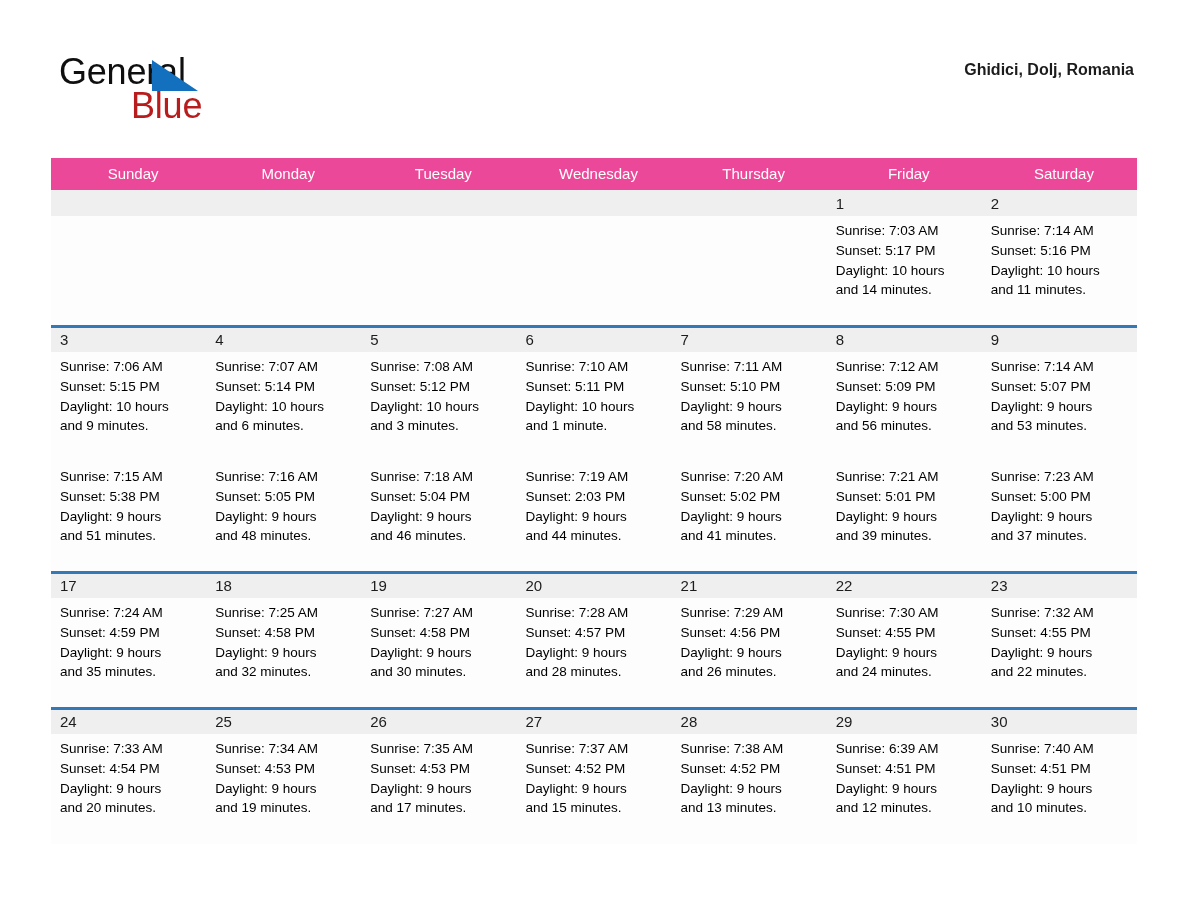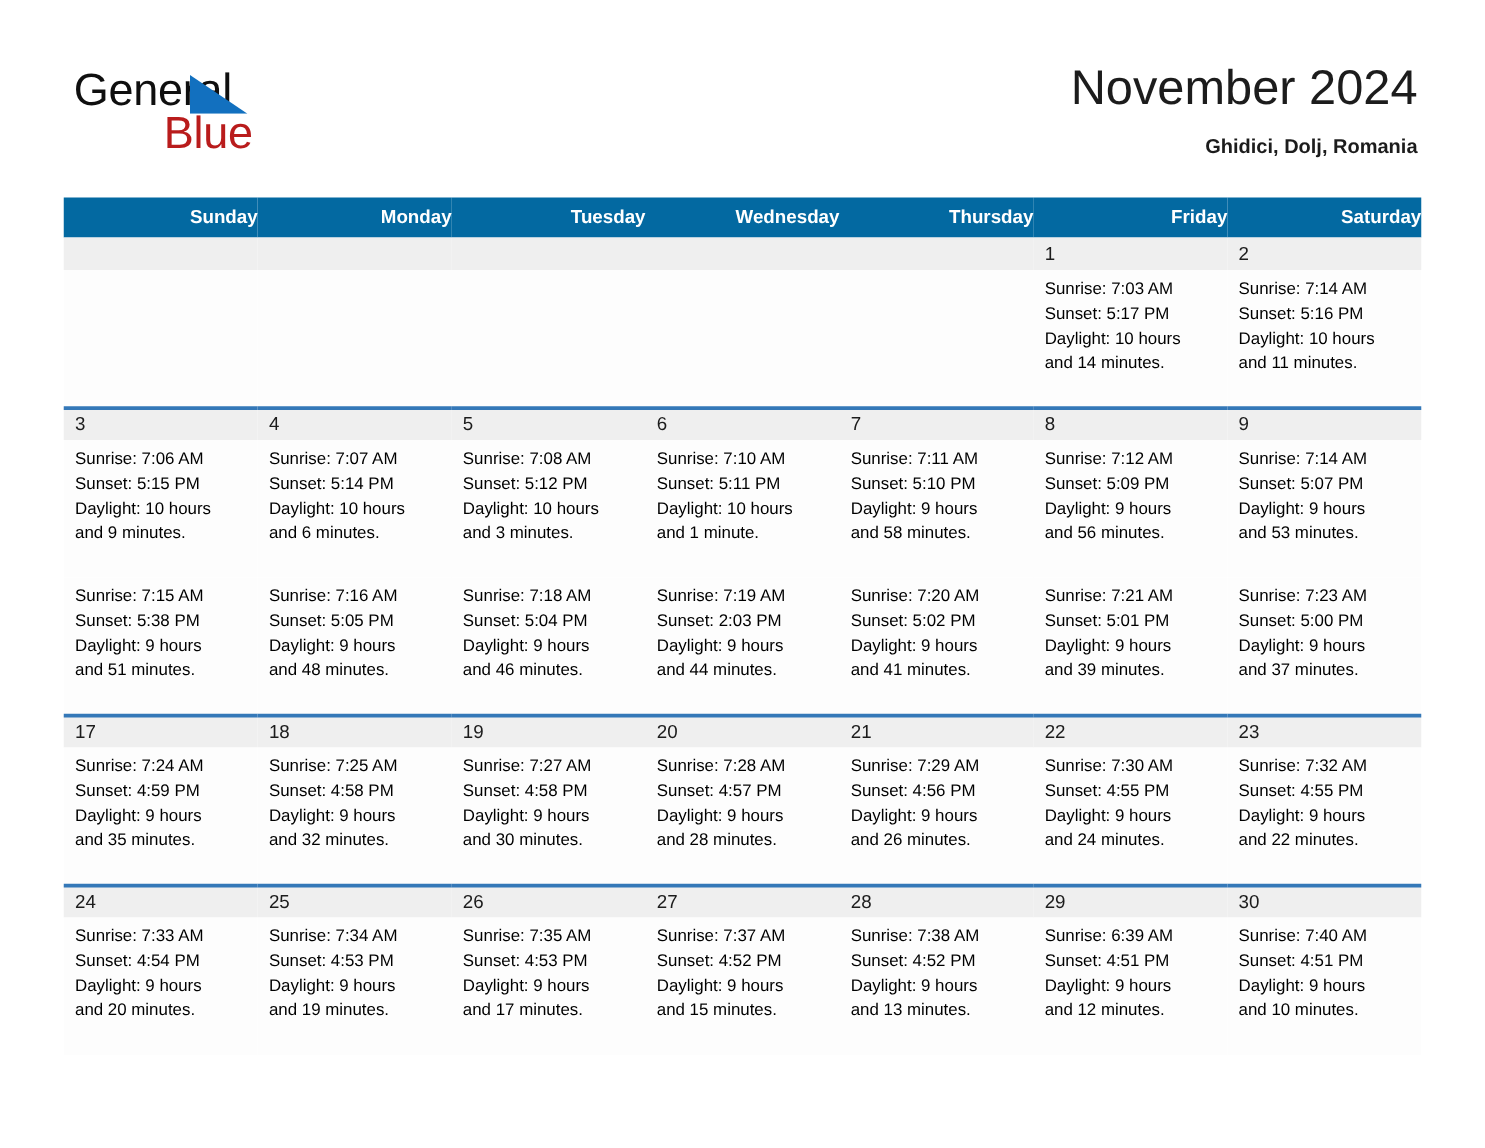--- a/index.html
+++ b/index.html
@@ -88,25 +88,25 @@
     left: 51px;
     top: 158px;
     width: 1086px;
   }
   .cal-table {
     width: 1086px;
     border-collapse: collapse;
     table-layout: fixed;
   }
   .cal-head th {
-    background: #0369a1;
+    background: #ec4899;
     color: #ffffff;
     font-size: 15px;
-    font-weight: 700;
-    text-align: right;
+    font-weight: 400;
+    text-align: center;
     padding: 7px 0 8px 9px;
     height: 30px;
     vertical-align: middle;
   }
   .daynum-row td {
     background: #efefef;
     height: 26px;
     padding: 2px 0 2px 9px;
     vertical-align: middle;
     font-size: 15px;
@@ -136,21 +136,20 @@
       <span class="logo-general">General</span>
       <span class="logo-tri">
         <svg width="46" height="31" viewBox="0 0 46 31" xmlns="http://www.w3.org/2000/svg">
           <polygon points="0,0 46,31 0,31" fill="#1270bf"></polygon>
         </svg>
       </span>
       <span class="logo-blue">Blue</span>
     </div>
 
     <div class="title-wrap">
-      <div class="month-title">November 2024</div>
       <div class="location">Ghidici, Dolj, Romania</div>
     </div>
 
   </div>
 
   <div class="calendar">
     <table class="cal-table">
       <thead class="cal-head">
         <tr>
           <th>Sunday</th>

